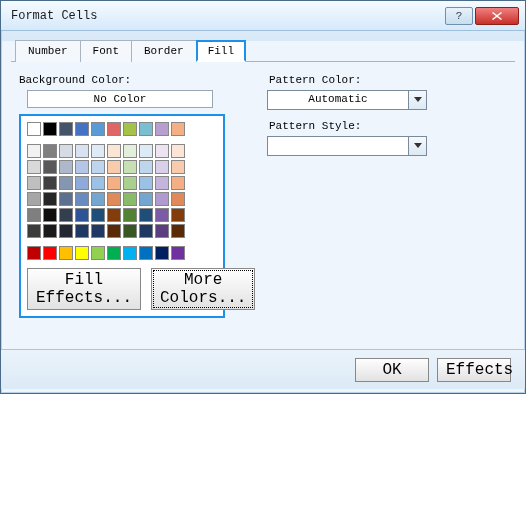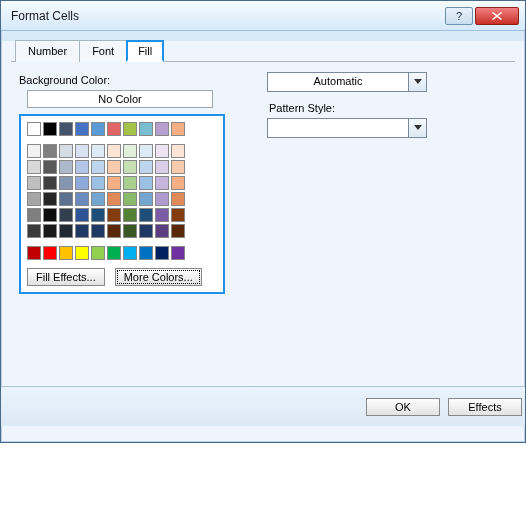--- a/index.html
+++ b/index.html
@@ -4,25 +4,26 @@
 <style>
   * { box-sizing: border-box; }
   body {
     margin: 0;
     font-family: "Segoe UI", Tahoma, sans-serif;
     font-size: 11px;
     background: #fff;
   }
   .window {
     width: 526px;
-    height: 443px;
+    height: 394px;
     border: 1px solid #4a6a8a;
     background: linear-gradient(#eaf3fb, #d7e8f7 40px, #eef5fc 40px);
     position: relative;
     box-shadow: 0 0 0 1px #b8d0e8 inset;
+    font-family: Liberation Mono, monospace;
   }
   .titlebar {
     height: 30px;
     background: linear-gradient(#f5fbff, #d6e9fb);
     border-bottom: 1px solid #9ebfdc;
     display: flex;
     align-items: center;
     padding: 0 6px 0 10px;
   }
   .titlebar .title {
@@ -115,21 +116,21 @@
 
   .gap6 { height: 6px; }
 
   .btnrow { display:flex; gap:10px; margin-top:8px; }
   .stdbtn {
     border: 1px solid #888;
     background: linear-gradient(#fefefe,#e2e2e2);
     padding: 2px 8px;
     cursor: pointer;
     font-family: inherit;
-    font-size: 11px;
+    font-size: 16px;
   }
   .stdbtn.focused {
     outline: 1px dotted #000;
     outline-offset: -3px;
   }
 
   .dropdown {
     display: flex;
     width: 160px;
     border: 1px solid #7a8a9a;
@@ -164,28 +165,28 @@
   }
   .sample-swatch {
     height: 36px;
     background: #ff9999;
   }
 
   .clear-row { display:flex; justify-content:flex-end; padding: 10px 6px 0 6px; }
 
   .footer {
     position:absolute;
-    left:0; right:0; bottom:16px;
+    left:0; right:0; bottom:4px;
     height: 40px;
     border-top: 1px solid #b0c4d8;
     background: linear-gradient(#eaf3fb,#dceaf6);
     display:flex;
     justify-content:flex-end;
     align-items:center;
-    padding: 0 3px;
+    padding: 0 14px;
     gap: 8px;
   }
   .footer .stdbtn { width: 74px; text-align:center; }
 
   .underline-accesskey { text-decoration: underline; }
 </style>
 </head>
 <body>
 
 <div class="window">
@@ -198,20 +199,21 @@
           <path d="M1 0 L5 3 L9 0 L10 1 L6 4 L10 7 L9 8 L5 5 L1 8 L0 7 L4 4 L0 1 Z" fill="#fff"></path>
         </svg>
     </div>
   </div>
 
   <div class="content">
 
     <div class="tabstrip">
       <div class="tab">Number</div>
       <div class="tab">Font</div>
+      <div class="tab">Border</div>
       <div class="tab active">Fill</div>
     </div>
 
     <div class="body">
       <div class="col" style="flex:0 0 230px">
         <div class="section-label">Background Color:</div>
         <div class="nocolor-btn">No Color</div>
 
         <div class="palette-frame">
           <div id="palette-rows">
@@ -315,20 +317,21 @@
               </div>
             </div>
           <div class="btnrow">
             <button class="stdbtn">Fill Effects...</button>
             <button class="stdbtn focused">More Colors...</button>
           </div>
         </div>
       </div>
 
       <div class="col">
+        <div class="section-label">Pattern Color:</div>
         <div class="dropdown">
           <div class="val">Automatic</div>
           <div class="arrow">
               <svg viewBox="0 0 8 6">
                 <path d="M0 0 L8 0 L4 5 Z" fill="#333"></path>
               </svg>
             </div>
         </div>
 
         <div class="section-label">Pattern Style:</div>

